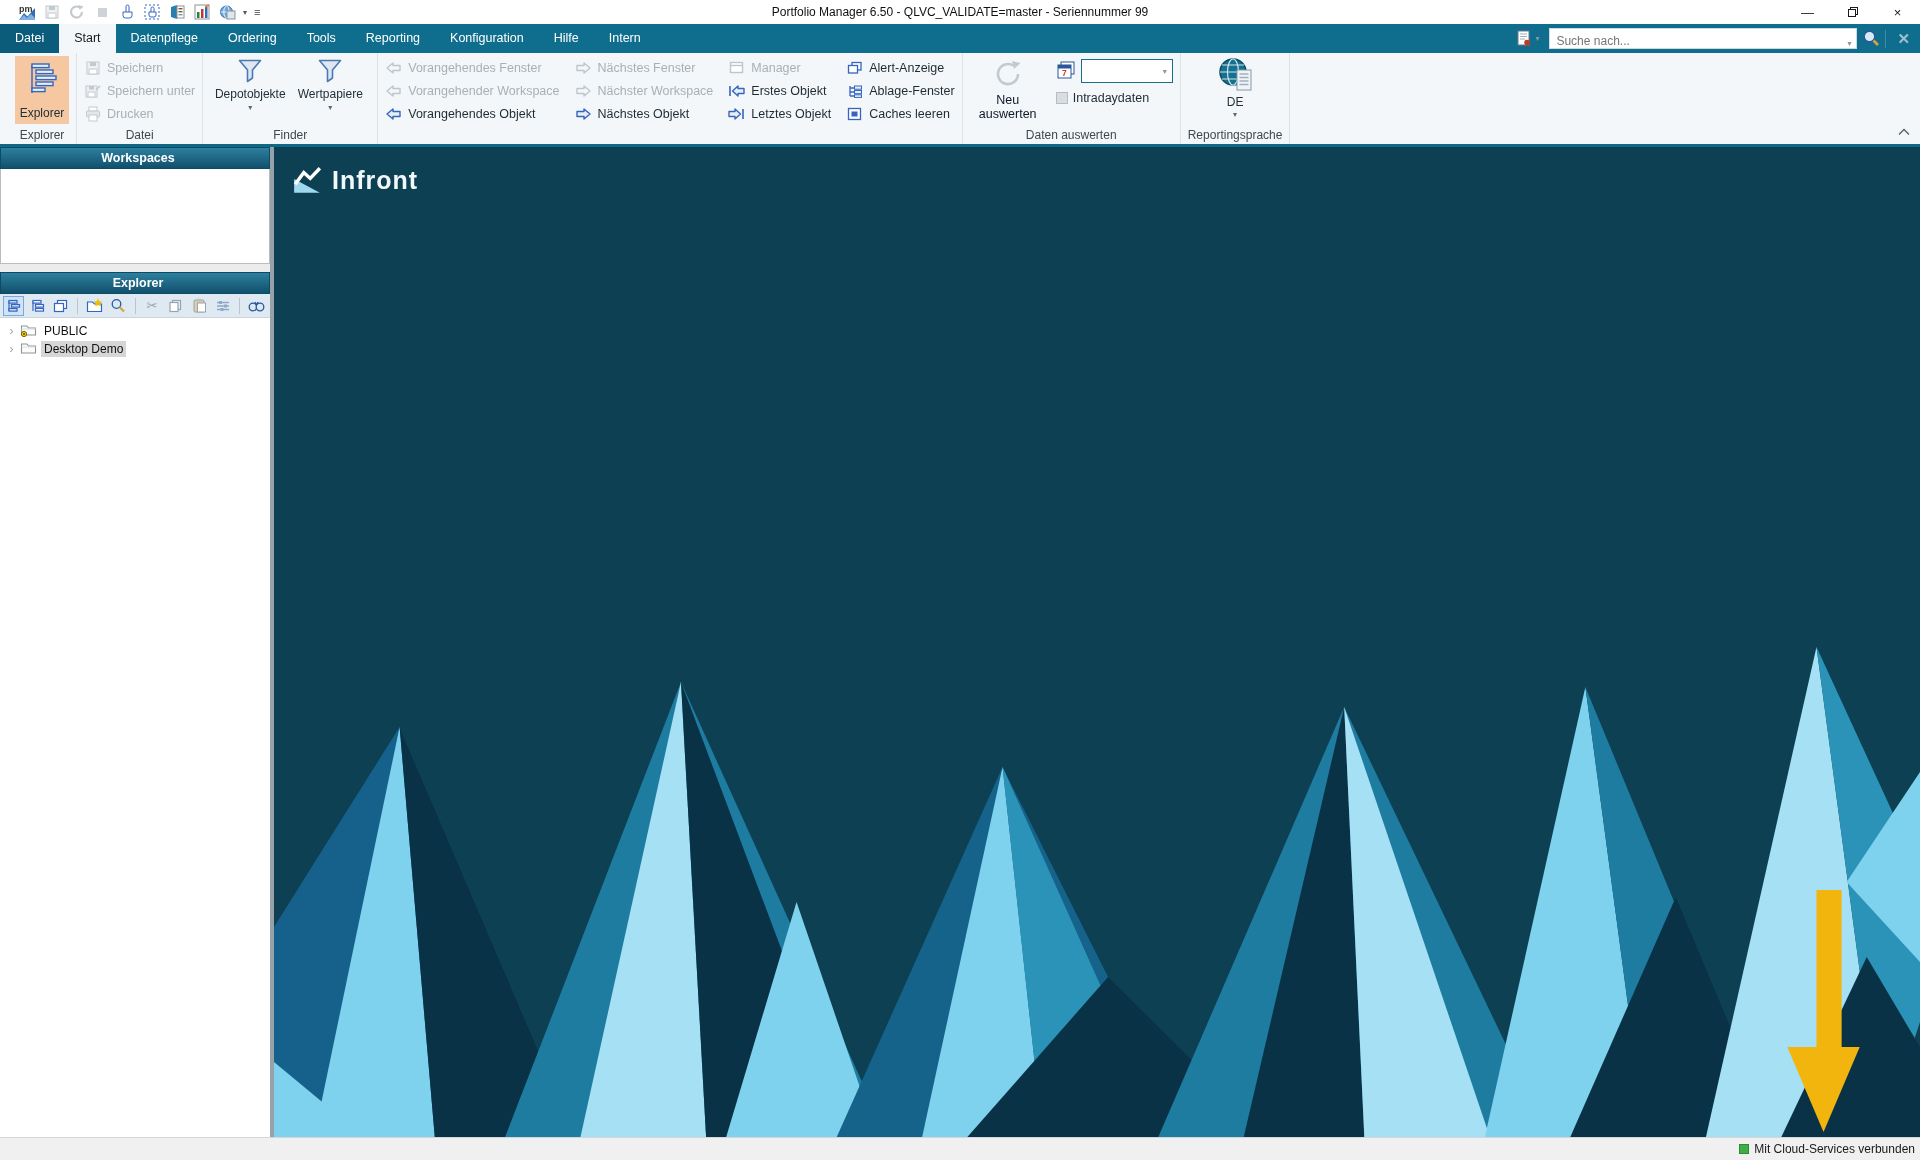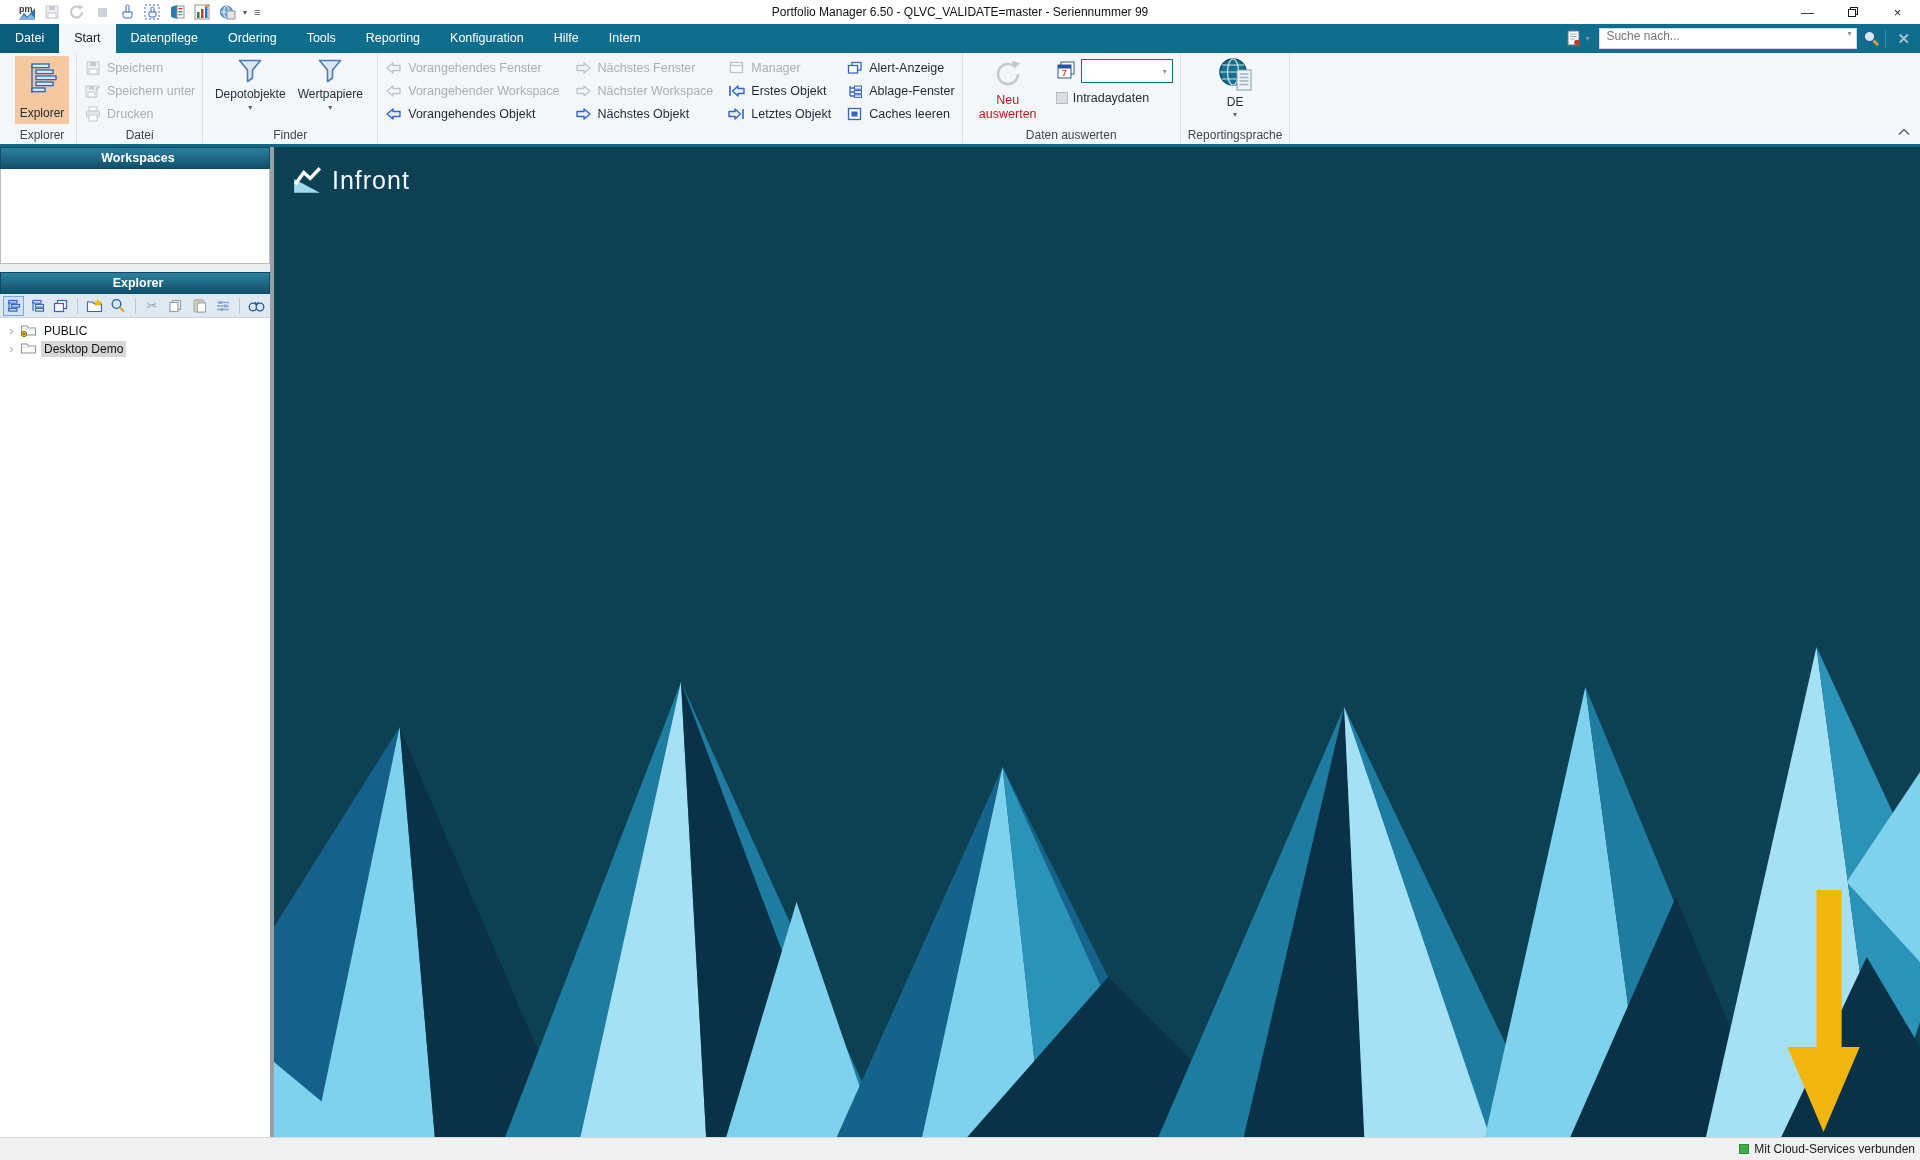--- a/index.html
+++ b/index.html
@@ -16,40 +16,40 @@
   .win-controls { position:absolute; right:0; top:0; height:24px; display:flex; z-index:2; }
   .win-btn { width:45px; height:24px; display:flex; align-items:center; justify-content:center; font-size:13px; color:#1a1a1a; }
 
   
   .tabrow { height:29px; background:#0f6e8e; display:flex; align-items:stretch; position:relative; }
   .tab { padding:0 15px; line-height:29px; color:#fff; font-size:12.5px; white-space:nowrap; }
   .tab.file { background:#0b5b7b; }
   .tab.selected { background:#f4f7f9; color:#1a1a1a; }
   .search-cluster { position:absolute; right:0; top:0; height:29px; display:flex; align-items:center; gap:5px; padding-right:4px; }
   .search-docbtn { display:flex; align-items:center; gap:2px; }
-  .search-box { width:258px; height:21px; background:#fff; border:1px solid #cfd8dd; display:flex; align-items:flex-start; }
+  .search-box { width:308px; height:21px; background:#fff; border:1px solid #cfd8dd; display:flex; align-items:flex-end; }
   .search-input { flex:1; border:0; outline:0; font-family:"Liberation Sans",sans-serif; font-size:12px; padding:0 6px; color:#222; background:transparent; }
   .combo-caret { color:#8a949a; font-size:8px; padding-right:5px; }
   .search-close { color:#9fc0cf; font-size:15px; font-weight:bold; padding:0 6px; }
   .vsep-teal { width:1px; height:18px; background:#3f8aa5; }
 
   
   .ribbon { height:91px; background:#f4f7f9; display:flex; align-items:stretch; padding-left:8px; position:relative; }
   .rgroup { display:flex; flex-direction:column; border-right:1px solid #dbe2e8; padding:3px 7px 0 7px; }
   .rgroup-content { flex:1; display:flex; align-items:flex-start; }
   .rgroup-label { height:16px; line-height:15px; text-align:center; font-size:12px; color:#3e484f; }
   .explorer-btn { width:54px; height:68px; background:#f6c8a2; display:flex; flex-direction:column; align-items:center; justify-content:space-between; padding:5px 0 4px 0; font-size:12px; color:#21303a; }
   .vstack { display:flex; flex-direction:column; }
   .smallbtn { display:flex; align-items:center; gap:6px; height:23px; font-size:12.5px; color:#1f2b33; white-space:nowrap; }
   .smallbtn.disabled { color:#a8b0b6; }
   .bigbtn { width:80px; display:flex; flex-direction:column; align-items:center; gap:2px; font-size:12px; color:#21303a; padding-top:2px; }
   .bigbtn .caret { font-size:8px; color:#5b6770; }
   .anz-sep { width:1px; background:#dbe2e8; margin:2px 7px 4px 7px; }
   .icon16 { width:17px; display:flex; justify-content:center; }
-  .neu-btn { width:76px; text-align:center; color:#b91c1c; font-size:12.5px; display:flex; flex-direction:column; align-items:center; gap:3px; padding-top:2px;justify-content:space-between; }
+  .neu-btn { width:76px; text-align:center; color:#0f172a; font-size:12.5px; display:flex; flex-direction:column; align-items:center; gap:3px; padding-top:2px;justify-content:space-between; }
   .daten-right { display:flex; flex-direction:column; gap:8px; padding-left:10px; padding-top:3px; }
   .daten-row { display:flex; align-items:center; gap:5px; }
   .date-combo { width:92px; height:24px; border:1px solid #156f8a; background:#fff; display:flex; align-items:center; justify-content:flex-end; }
   .date-combo input { width:70px; border:0; outline:0; height:20px; }
   .checkbox { width:12px; height:12px; background:#d9dde1; border:1px solid #b5bcc2; }
   .sprache-btn { width:86px; display:flex; flex-direction:column; align-items:center; gap:1px; font-size:12px; color:#21303a; }
   .ribbon-collapse { position:absolute; right:9px; bottom:5px; }
 
   .accent-line { height:3px; background:#0f6886; }
 
@@ -63,21 +63,21 @@
   .tbicon { width:21px; height:20px; display:flex; align-items:center; justify-content:center; }
   .tbicon.selected { background:#cfe4f7; border:1px solid #7da7d9; }
   .tbsep { width:1px; height:16px; background:#b9c6d0; margin:0 3px; }
   .scissors { font-size:13px; color:#9aa4ad; }
   .tree { flex:1; background:#fff; padding-top:4px; }
   .tree-row { display:flex; align-items:center; height:18px; padding-left:7px; gap:4px; font-size:12px; color:#111; }
   .expander { color:#9aa4ad; font-size:12px; width:9px; line-height:18px; }
   .tree-label { padding:1px 3px; }
   .tree-row.selected .tree-label { background:#d6d6d6; }
 
-  .main { flex:1; position:relative; background:#0d4053; overflow:hidden; }
+  .main { flex:1; position:relative; background:#0d4053; overflow:hidden;font-weight:bold; }
   .brand { position:absolute; left:18px; top:18px; display:flex; align-items:center; gap:10px; }
   .brand-text { color:#f2f8fa; font-size:25px; letter-spacing:1px; }
   .art { position:absolute; left:0; bottom:0; width:100%; height:545px; display:block; }
 
   
   .statusbar { height:23px; background:#f0f0f0; border-top:1px solid #d4d7d9; display:flex; align-items:center; justify-content:flex-end; gap:5px; padding-right:5px; font-size:12px; color:#1a1a1a; }
   .status-dot { width:10px; height:10px; background:#3fae49; border:1px solid #2e8d3a; }
 </style>
 </head>
 <body>

